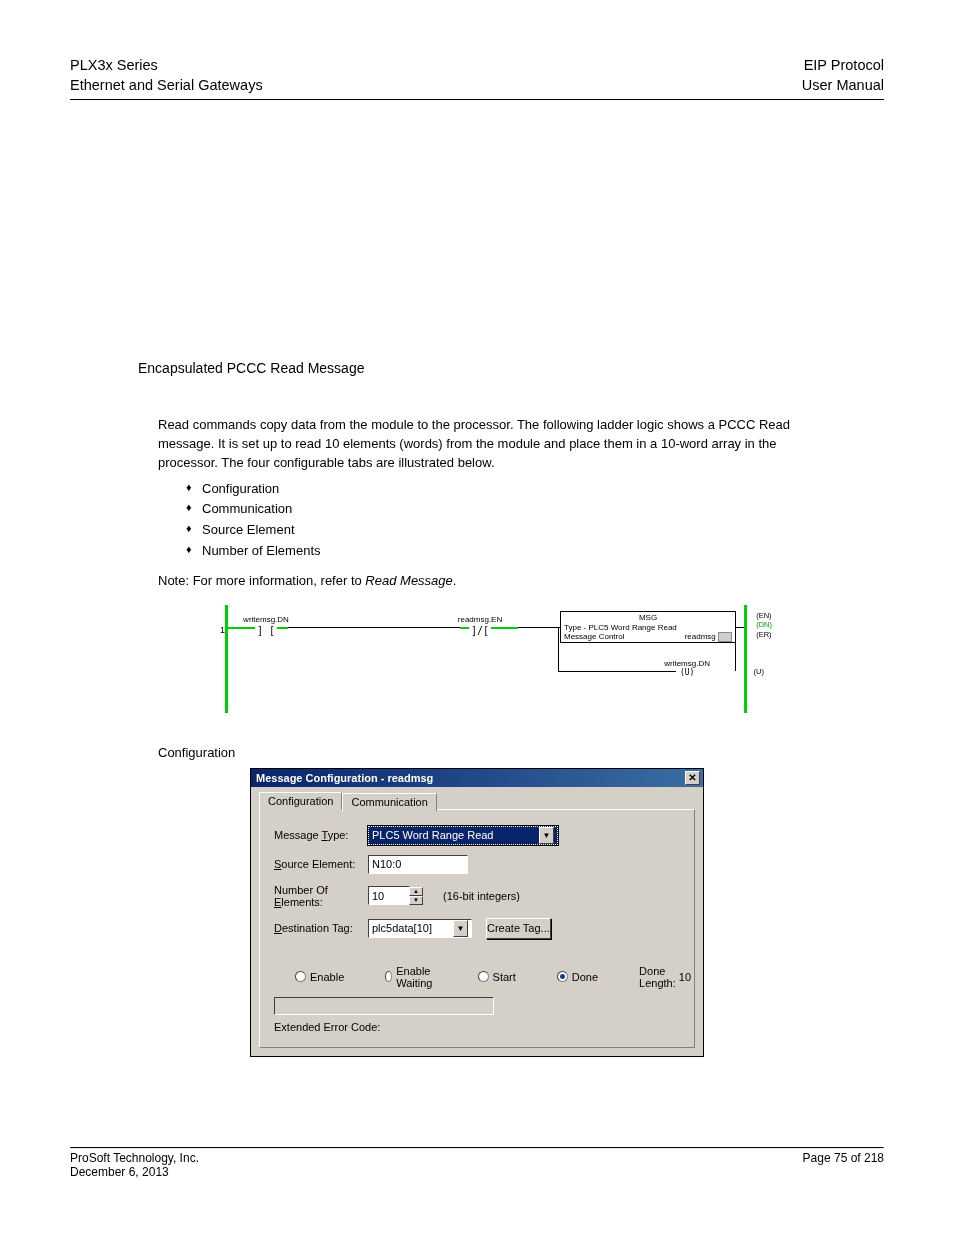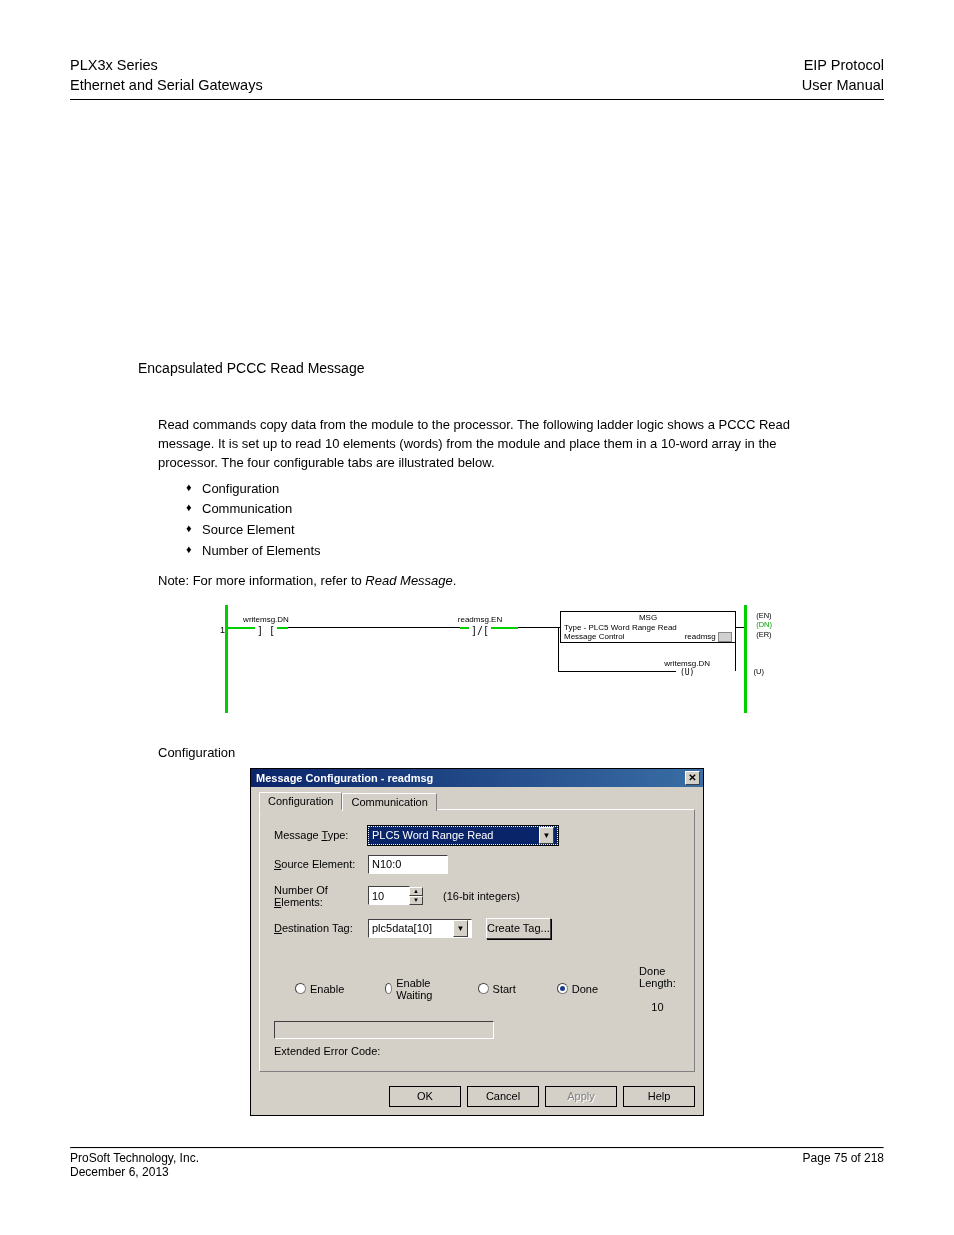--- a/index.html
+++ b/index.html
@@ -212,21 +212,21 @@
   .combo.sel { background:#0a246a; color:#fff; border: 1px dotted #fff; outline: 1px solid #000; }
   .combo-msgtype { width: 190px; }
   .combo-arrow {
     width: 15px; height: 17px;
     background:#d4d0c8;
     border:1px solid #fff; border-right-color:#404040; border-bottom-color:#404040;
     display:flex; align-items:center; justify-content:center;
     color:#000; font-size:8px;
   }
   .combo.sel .combo-arrow { background:#d4d0c8; color:#000;}
-  .tf-src { width: 80px; }
+  .tf-src { width: 100px; }
   .tf-num { width: 42px; }
   .spinner {
     display:flex; flex-direction:column; margin-left:-1px;
   }
   .spinner .sp {
     width:14px; height:9px; background:#d4d0c8;
     border:1px solid #fff; border-right-color:#404040; border-bottom-color:#404040;
     font-size:6px; display:flex; align-items:center; justify-content:center;
   }
   .num-unit { margin-left: 20px; font-size:11px;}
@@ -422,42 +422,28 @@
                   <span>Enable Waiting</span>
                 </div>
               <div class="status-item">
                   <span class="radio"></span>
                   <span>Start</span>
                 </div>
               <div class="status-item">
                   <span class="radio filled"></span>
                   <span>Done</span>
                 </div>
-              <div class="status-item" style="margin-left:auto; margin-right:9px;flex-direction:column;">
+              <div class="status-item" style="margin-left:auto; margin-right:9px;">
                 <span>Done Length:</span>&nbsp;<span>10</span>
               </div>
             </div>
             <div class="err-box"></div>
             <div class="ext-err">Extended Error Code:</div>
           </div>
         </div>
-      </div>
-      <div class="dlg-buttons">
-        <div class="btn">
-            <span>OK</span>
-          </div>
-        <div class="btn">
-            <span>Cancel</span>
-          </div>
-        <div class="btn disabled">
-            <span>Apply</span>
-          </div>
-        <div class="btn">
-            <span>Help</span>
-          </div>
       </div>
     </div>
   </div>
 </div>
 
 <hr class="footer-rule">
 <div class="footer">
   <div>
     <div>ProSoft Technology, Inc.</div>
     <div>December 6, 2013</div>

